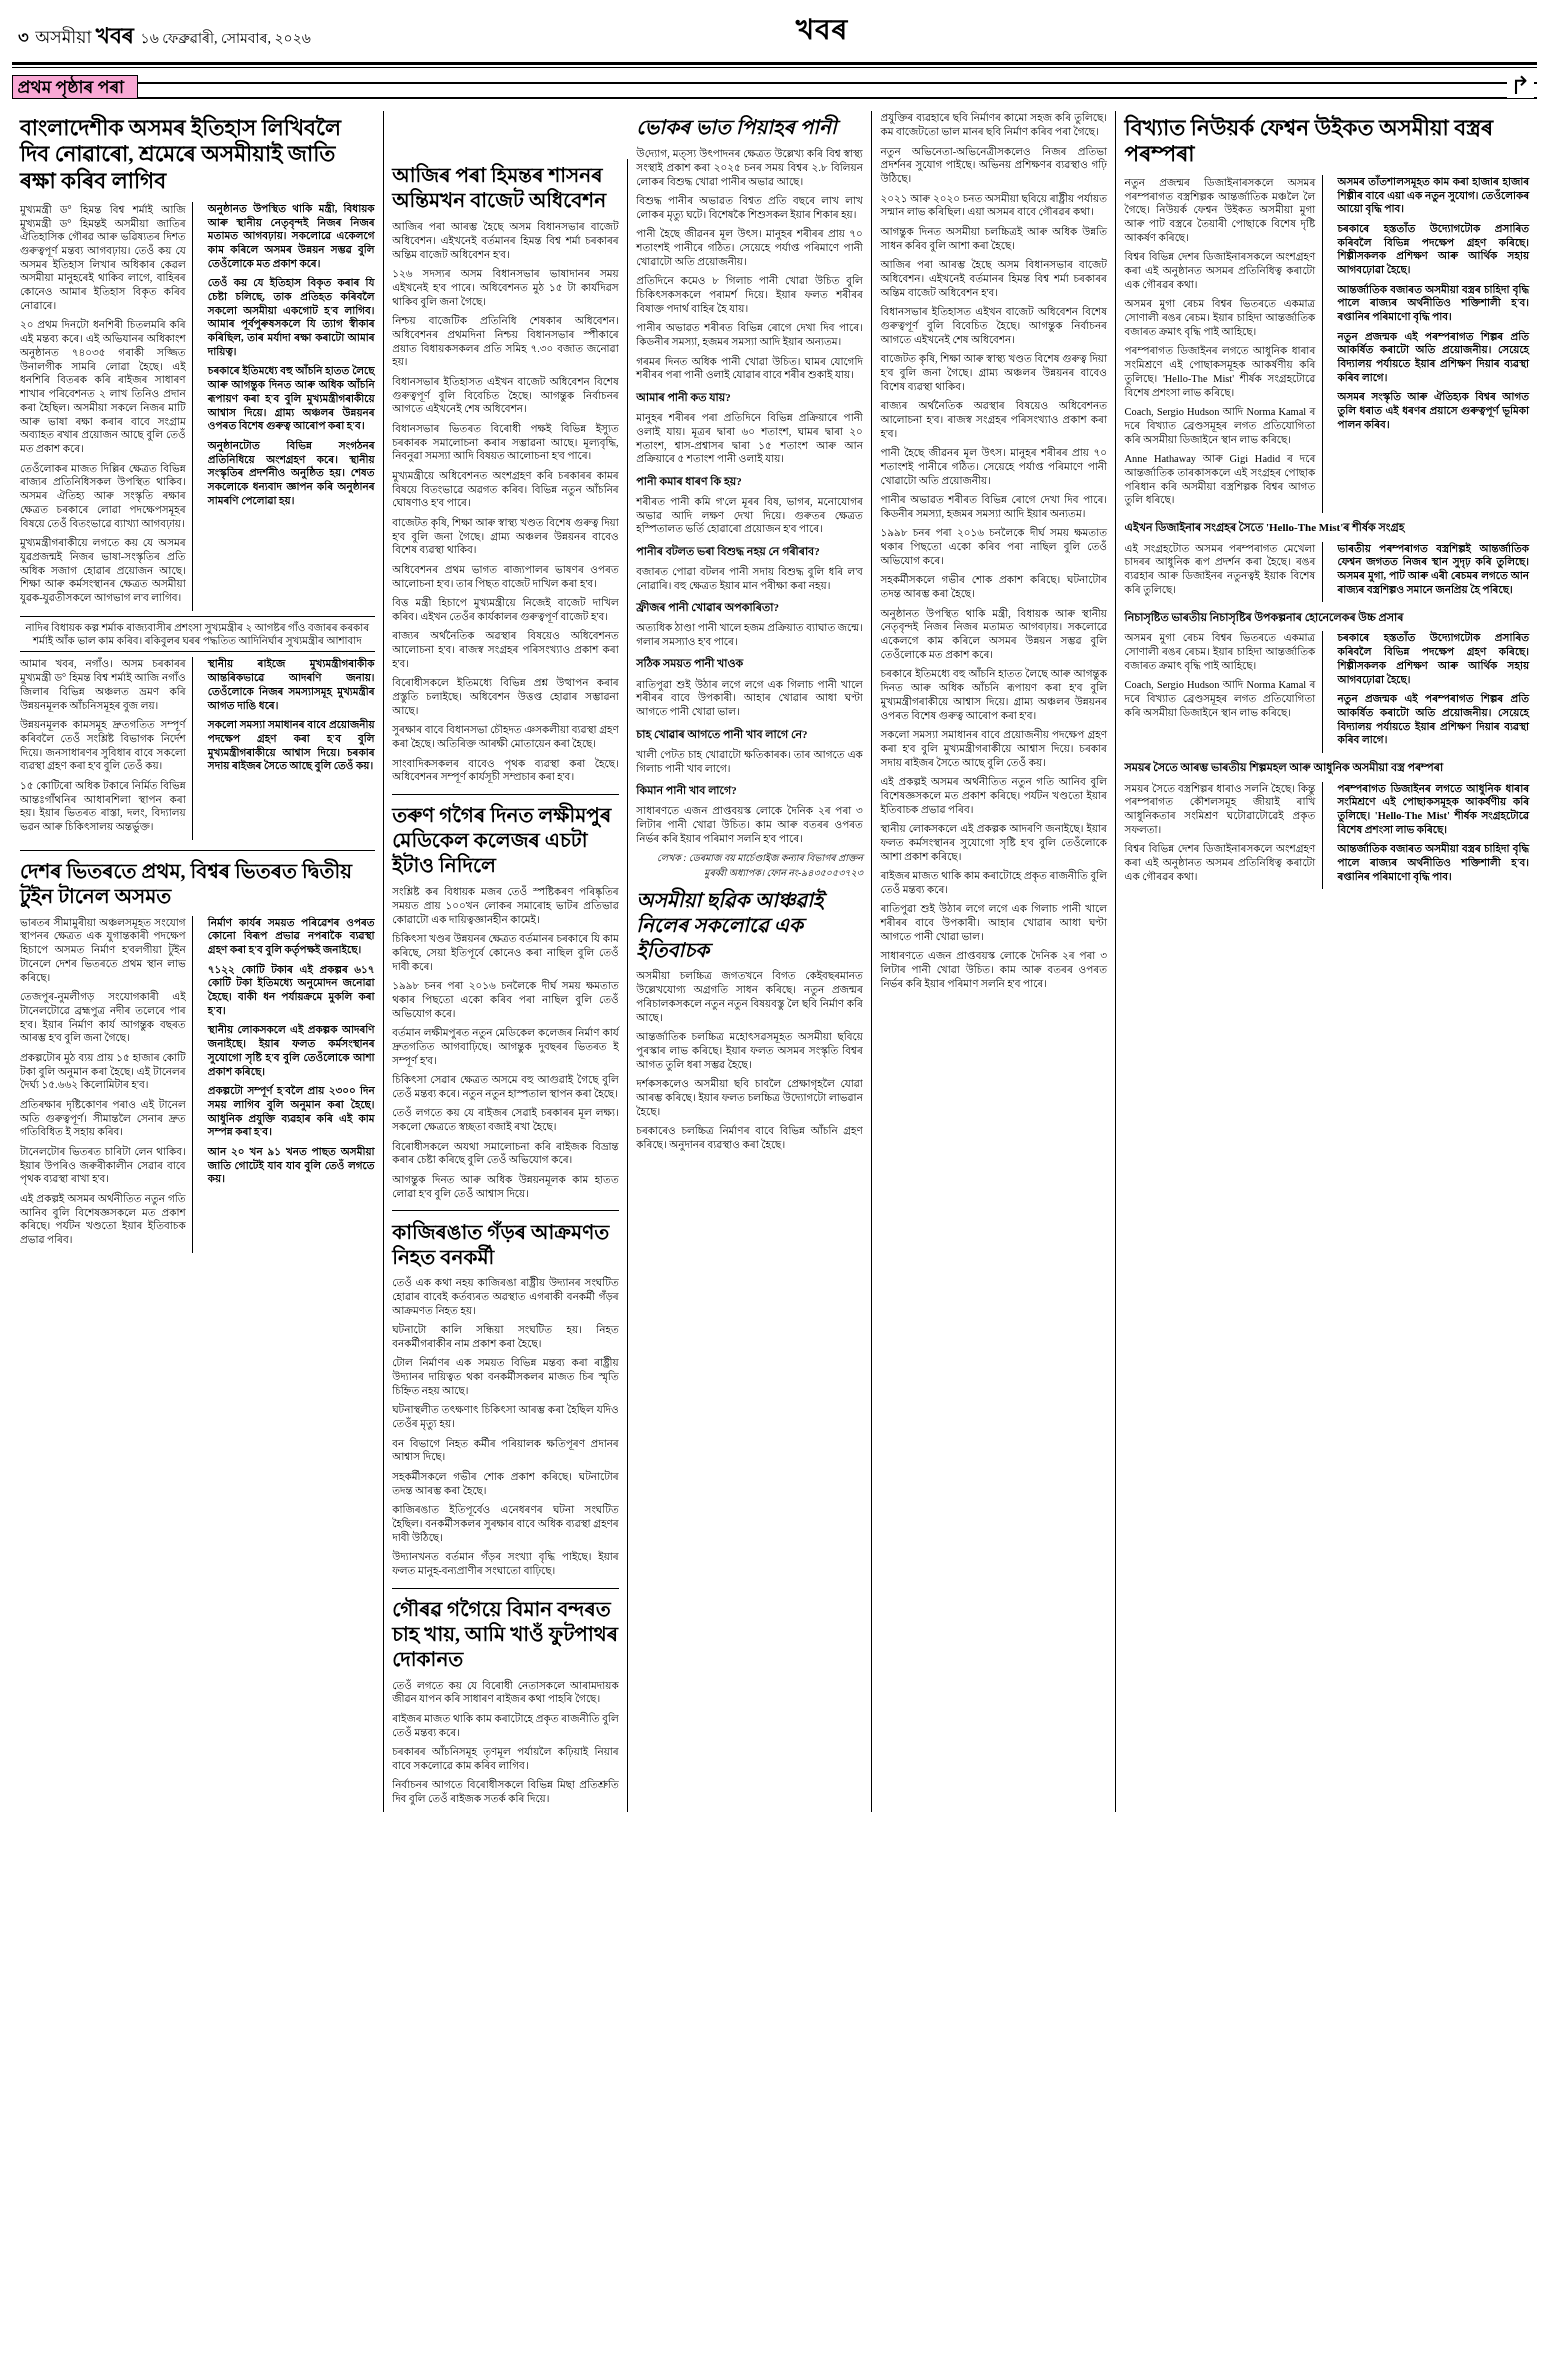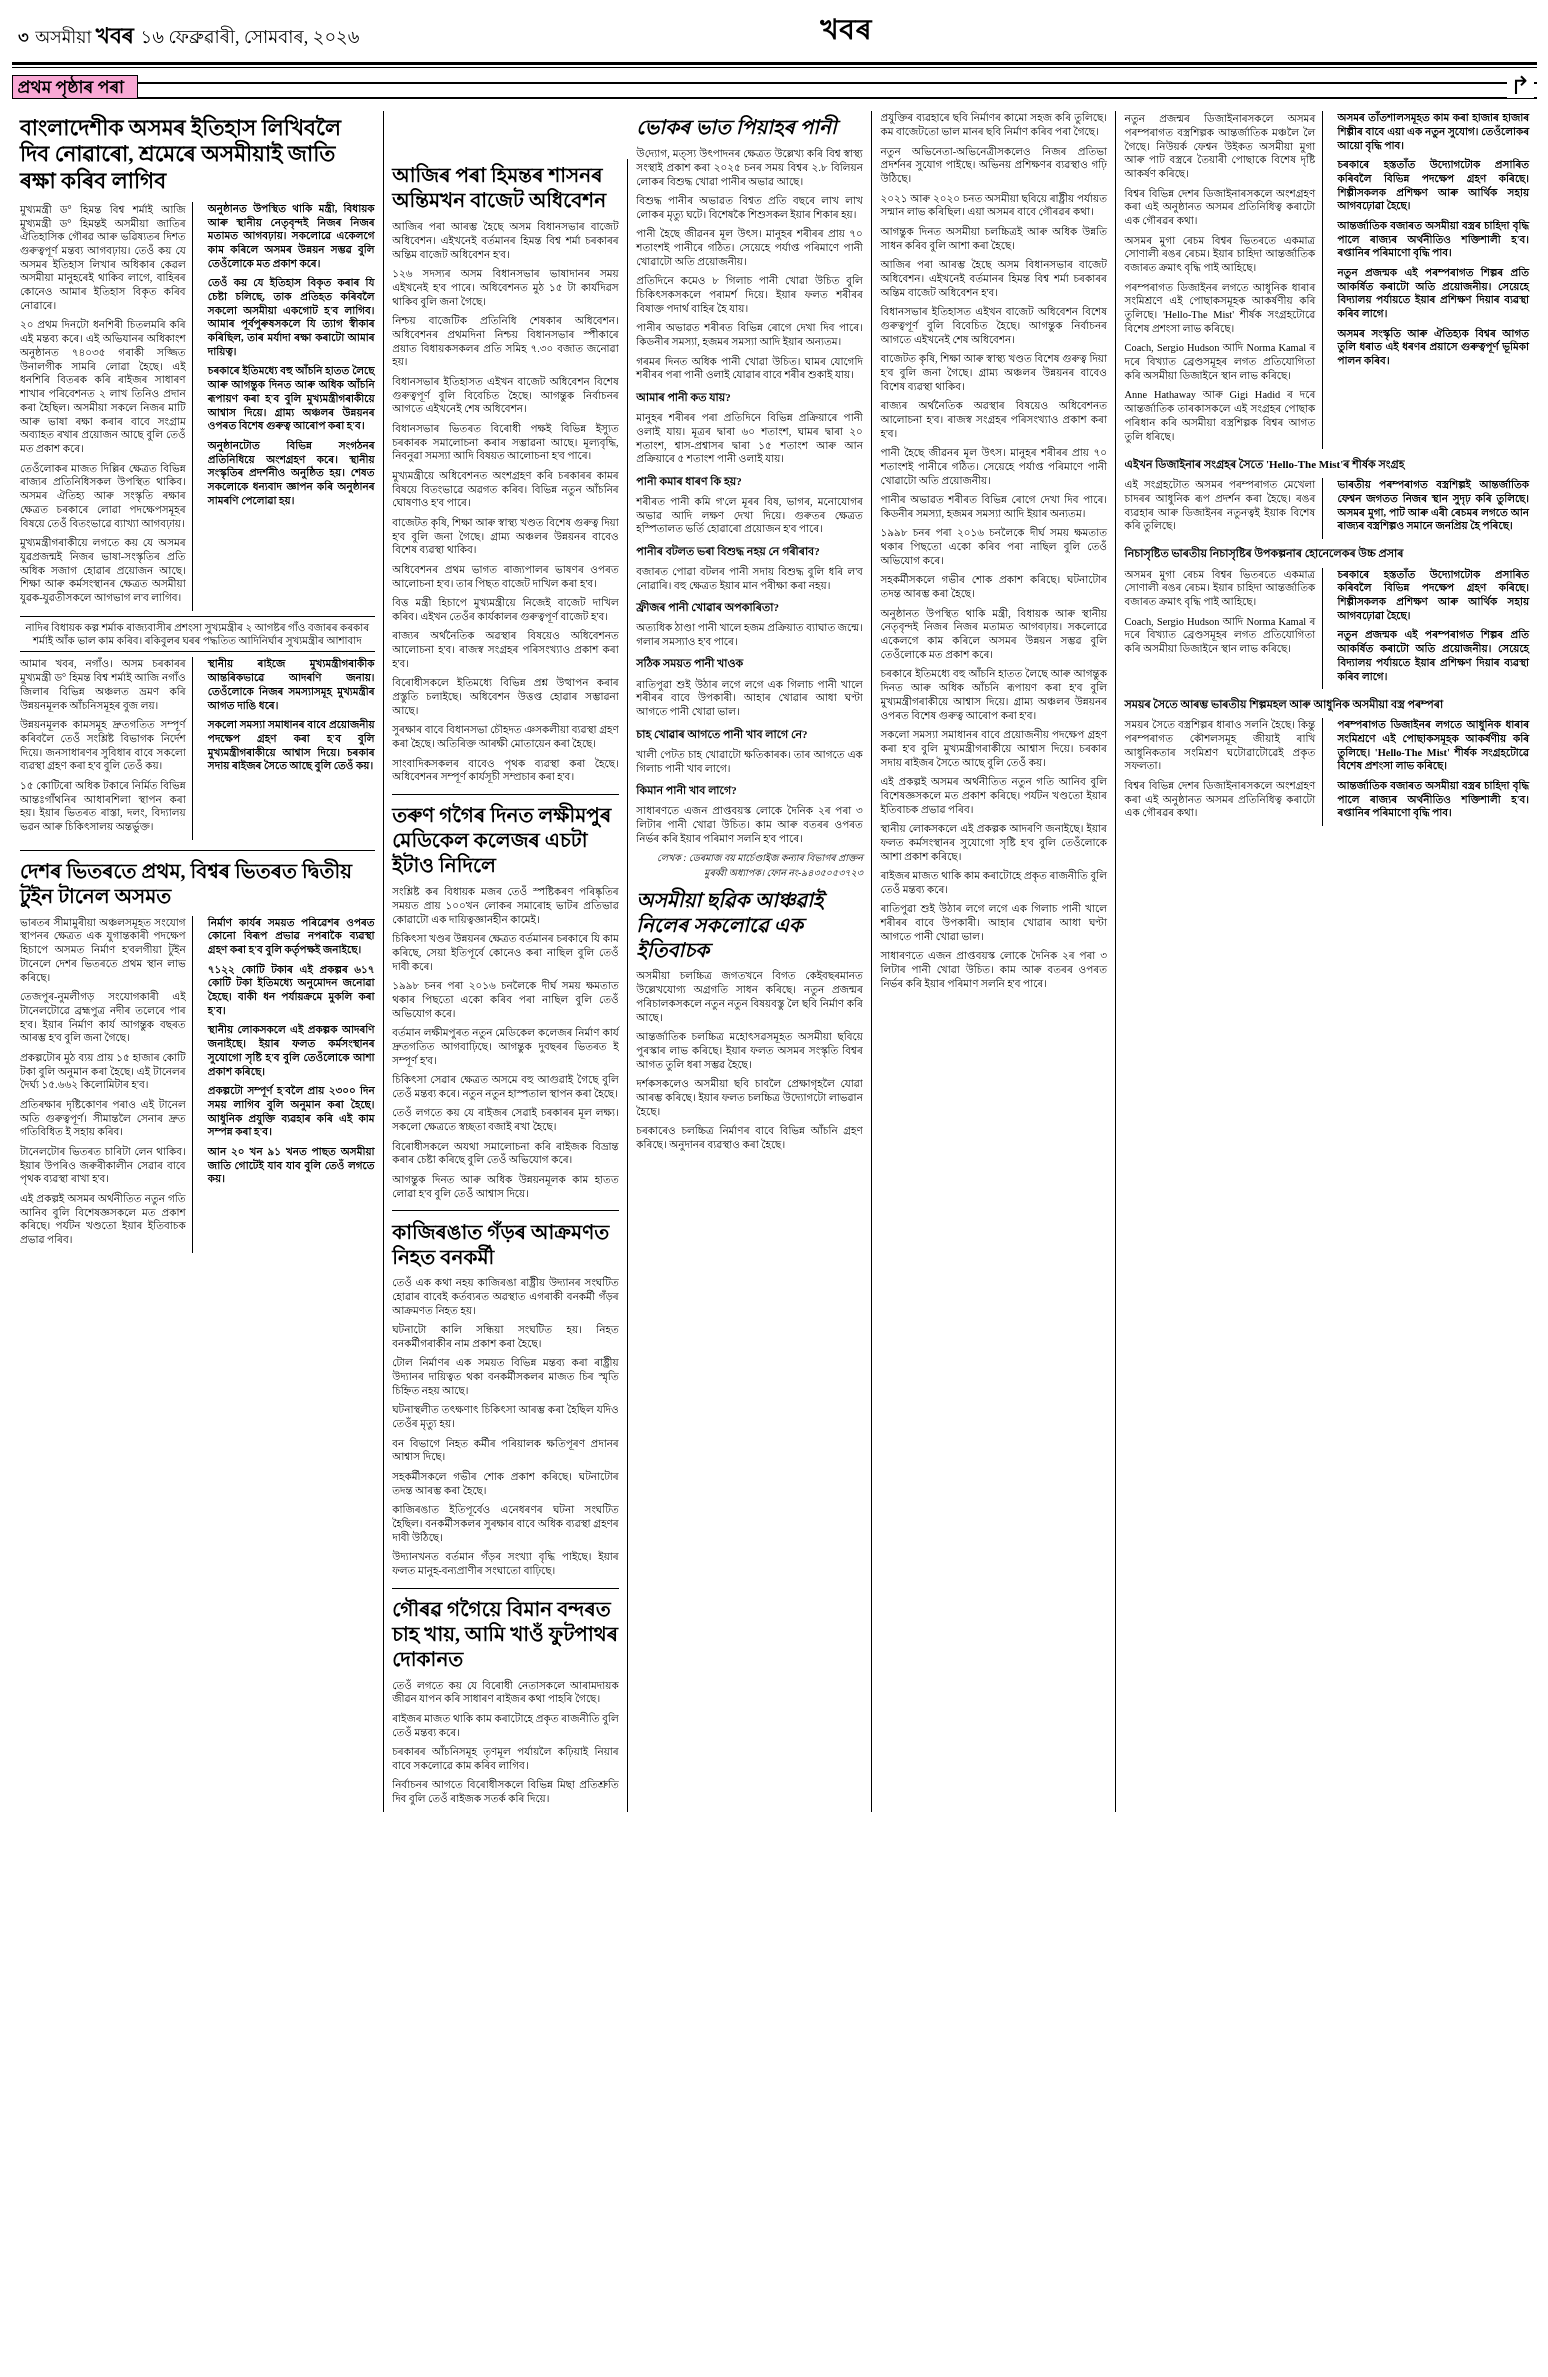--- a/index.html
+++ b/index.html
@@ -30,21 +30,21 @@
   .masthead-left {
     display: flex;
     align-items: baseline;
     gap: 6.6px;
     font-size: 15.7px;
     white-space: nowrap;
   }
   .paper-page-no { font-weight: bold; font-size: 16.5px; }
   .paper-name { font-size: 17.3px; }
   .paper-name .kh { font-weight: bold; font-size: 21.5px; }
-  .masthead-date { font-size: 18px; }
+  .masthead-date { font-size: 14px; }
   .masthead-center {
     flex: 1;
     text-align: center;
     font-size: 28px;
     font-weight: bold;
     letter-spacing: 0.8px;
   }
   .masthead-right { width: 198px; }
 
   .rule-thick {
@@ -344,20 +344,21 @@
       <p class="body">চৰকাৰে ইতিমধ্যে বহু আঁচনি হাতত লৈছে আৰু আগন্তুক দিনত আৰু অধিক আঁচনি ৰূপায়ণ কৰা হ'ব বুলি মুখ্যমন্ত্ৰীগৰাকীয়ে আশ্বাস দিয়ে। গ্ৰাম্য অঞ্চলৰ উন্নয়নৰ ওপৰত বিশেষ গুৰুত্ব আৰোপ কৰা হ'ব।</p>
       <p class="body">সকলো সমস্যা সমাধানৰ বাবে প্ৰয়োজনীয় পদক্ষেপ গ্ৰহণ কৰা হ'ব বুলি মুখ্যমন্ত্ৰীগৰাকীয়ে আশ্বাস দিয়ে। চৰকাৰ সদায় ৰাইজৰ সৈতে আছে বুলি তেওঁ কয়।</p>
       <p class="body">এই প্ৰকল্পই অসমৰ অৰ্থনীতিত নতুন গতি আনিব বুলি বিশেষজ্ঞসকলে মত প্ৰকাশ কৰিছে। পৰ্যটন খণ্ডতো ইয়াৰ ইতিবাচক প্ৰভাৱ পৰিব।</p>
       <p class="body">স্থানীয় লোকসকলে এই প্ৰকল্পক আদৰণি জনাইছে। ইয়াৰ ফলত কৰ্মসংস্থানৰ সুযোগো সৃষ্টি হ'ব বুলি তেওঁলোকে আশা প্ৰকাশ কৰিছে।</p>
       <p class="body">ৰাইজৰ মাজত থাকি কাম কৰাটোহে প্ৰকৃত ৰাজনীতি বুলি তেওঁ মন্তব্য কৰে।</p>
       <p class="body">ৰাতিপুৱা শুই উঠাৰ লগে লগে এক গিলাচ পানী খালে শৰীৰৰ বাবে উপকাৰী। আহাৰ খোৱাৰ আধা ঘণ্টা আগতে পানী খোৱা ভাল।</p>
       <p class="body">সাধাৰণতে এজন প্ৰাপ্তবয়স্ক লোকে দৈনিক ২ৰ পৰা ৩ লিটাৰ পানী খোৱা উচিত। কাম আৰু বতৰৰ ওপৰত নিৰ্ভৰ কৰি ইয়াৰ পৰিমাণ সলনি হ'ব পাৰে।</p>
     </div>
 
     <div class="col c5">
+      <h2 class="headline big">বিখ্যাত নিউয়ৰ্ক ফেশ্বন উইকত অসমীয়া বস্ত্ৰৰ পৰম্পৰা</h2>
       <div class="inner2">
         <div class="sub">
           <p class="body first">নতুন প্ৰজন্মৰ ডিজাইনাৰসকলে অসমৰ পৰম্পৰাগত বস্ত্ৰশিল্পক আন্তৰ্জাতিক মঞ্চলৈ লৈ গৈছে। নিউয়ৰ্ক ফেশ্বন উইকত অসমীয়া মুগা আৰু পাট বস্ত্ৰৰে তৈয়াৰী পোছাকে বিশেষ দৃষ্টি আকৰ্ষণ কৰিছে।</p>
           <p class="body">বিশ্বৰ বিভিন্ন দেশৰ ডিজাইনাৰসকলে অংশগ্ৰহণ কৰা এই অনুষ্ঠানত অসমৰ প্ৰতিনিধিত্ব কৰাটো এক গৌৰৱৰ কথা।</p>
           <p class="body">অসমৰ মুগা ৰেচম বিশ্বৰ ভিতৰতে একমাত্ৰ সোণালী ৰঙৰ ৰেচম। ইয়াৰ চাহিদা আন্তৰ্জাতিক বজাৰত ক্ৰমাৎ বৃদ্ধি পাই আহিছে।</p>
           <p class="body">পৰম্পৰাগত ডিজাইনৰ লগতে আধুনিক ধাৰাৰ সংমিশ্ৰণে এই পোছাকসমূহক আকৰ্ষণীয় কৰি তুলিছে। 'Hello-The Mist' শীৰ্ষক সংগ্ৰহটোৱে বিশেষ প্ৰশংসা লাভ কৰিছে।</p>
           <p class="body">Coach, Sergio Hudson আদি Norma Kamal ৰ দৰে বিখ্যাত ব্ৰেণ্ডসমূহৰ লগত প্ৰতিযোগিতা কৰি অসমীয়া ডিজাইনে স্থান লাভ কৰিছে।</p>
           <p class="body">Anne Hathaway আৰু Gigi Hadid ৰ দৰে আন্তৰ্জাতিক তাৰকাসকলে এই সংগ্ৰহৰ পোছাক পৰিধান কৰি অসমীয়া বস্ত্ৰশিল্পক বিশ্বৰ আগত তুলি ধৰিছে।</p>
         </div>
         <div class="sub">

